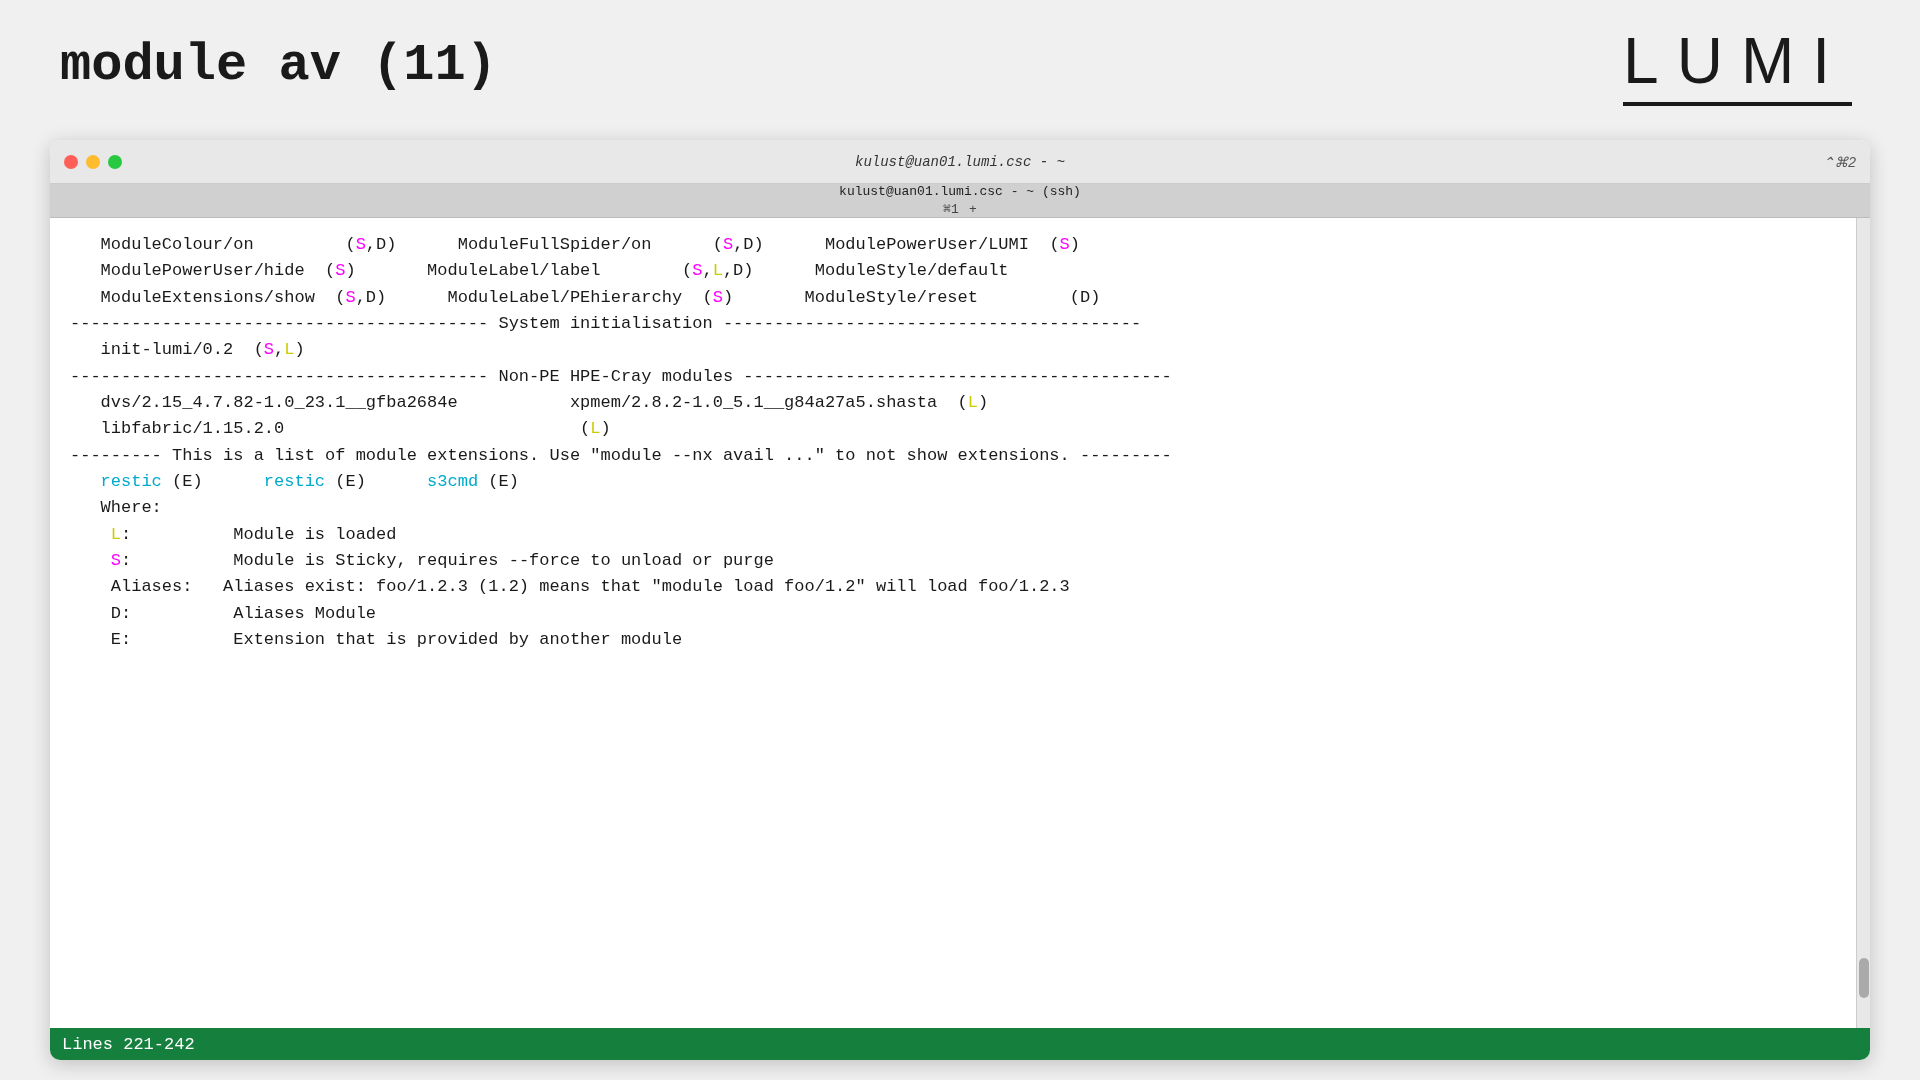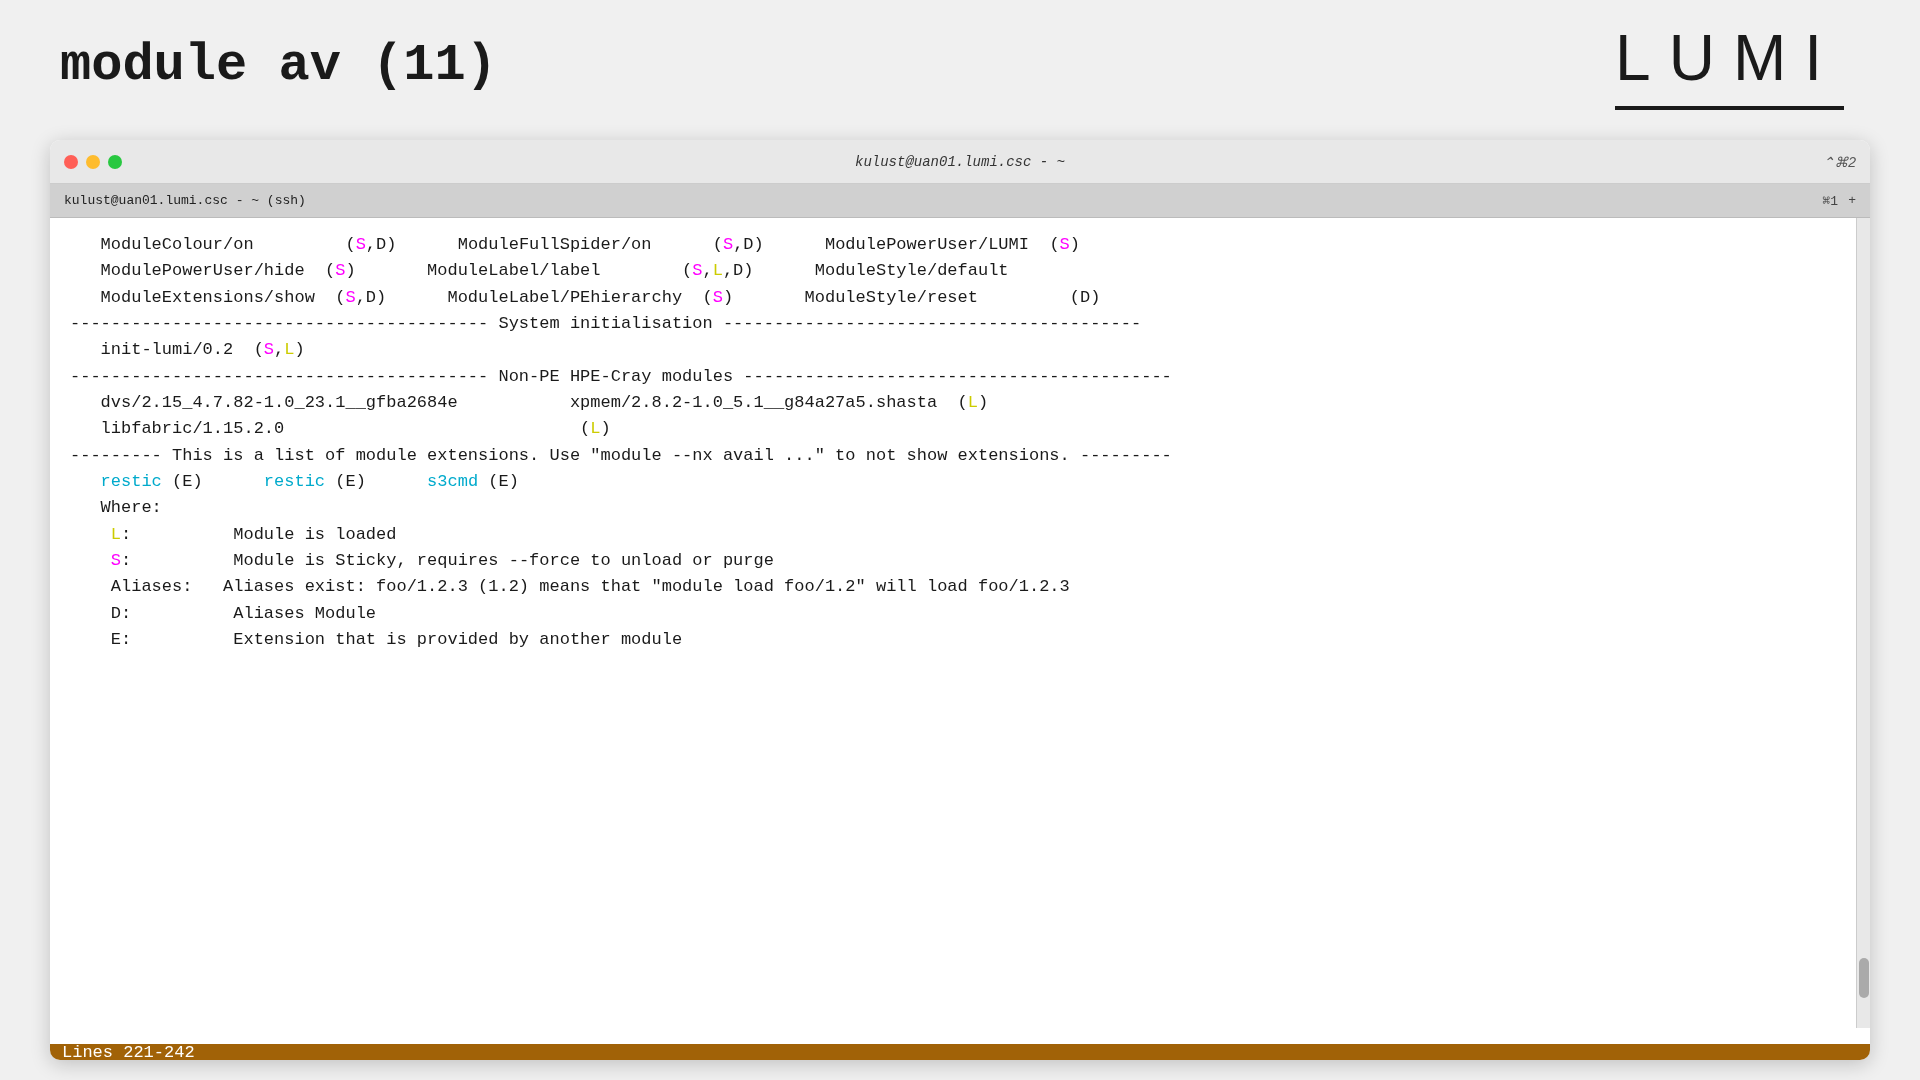--- a/index.html
+++ b/index.html
@@ -9,21 +9,21 @@
       height: 1080px;
       background: #f0f0f0;
       font-family: 'Courier New', Courier, monospace;
       overflow: hidden;
       position: relative;
     }
 
     
     #header {
       position: absolute;
-      top: 0; left: 0; right: 16px;
+      top: 0; left: 0; right: 8px;
       height: 130px;
       display: flex;
       align-items: center;
       justify-content: space-between;
       padding: 0 60px;
     }
 
     #page-title {
       font-size: 52px;
       font-weight: bold;
@@ -31,21 +31,21 @@
       font-family: 'Courier New', Courier, monospace;
     }
 
     #lumi-logo {
       font-size: 64px;
       font-weight: 300;
       letter-spacing: 18px;
       color: #1a1a1a;
       font-family: Arial, sans-serif;
       border-bottom: 4px solid #1a1a1a;
-      padding-bottom: 11px;
+      padding-bottom: 4px;
       padding-right: 4px;
     }
 
     
     #terminal-window {
       position: absolute;
       top: 140px;
       left: 50px;
       right: 50px;
       bottom: 20px;
@@ -108,20 +108,21 @@
     
     #tab-bar {
       background: #d0d0d0;
       height: 34px;
       display: flex;
       align-items: center;
       padding: 0 14px;
       border-bottom: 1px solid #bbbbbb;
       flex-shrink: 0;
       justify-content: space-between;
+      flex-direction: column;
     }
 
     #tab-label {
       font-size: 13px;
       color: #222;
       font-family: 'Courier New', Courier, monospace;
     }
 
     #tab-bar-right {
       display: flex;
@@ -147,25 +148,25 @@
       white-space: pre;
       display: block;
     }
 
     .color-magenta { color: #ff00ff; }
     .color-yellow { color: #cccc00; }
     .color-cyan { color: #00aacc; }
 
     
     #status-bar {
-      background: #a16207;
+      background: #15803d;
       color: #ffffff;
       font-family: 'Courier New', Courier, monospace;
       font-size: 17px;
-      height: 16px;
+      height: 32px;
       display: flex;
       align-items: center;
       padding: 0 12px;
       flex-shrink: 0;
     }
 
     #scrollbar {
       position: absolute;
       right: 0;
       top: 78px;

